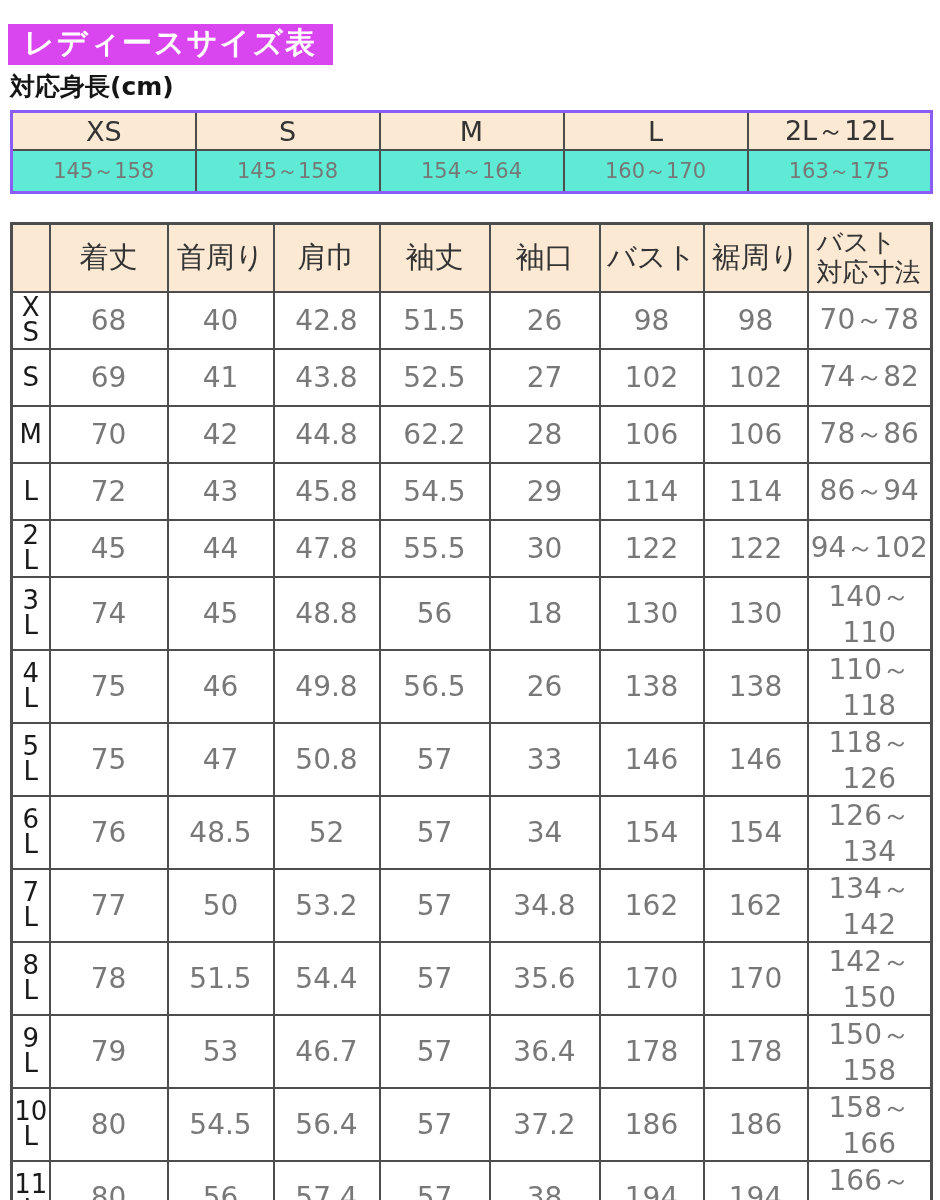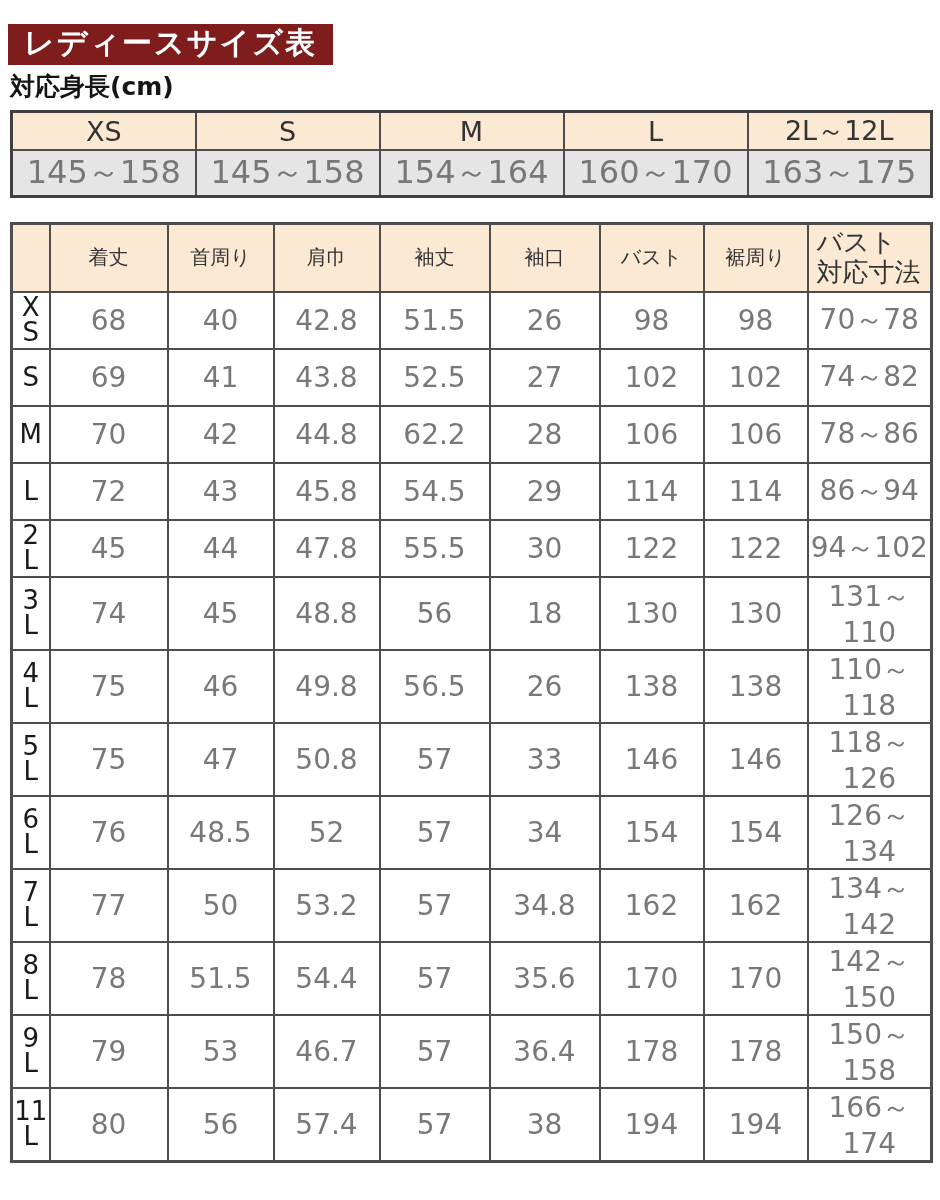--- a/index.html
+++ b/index.html
@@ -4,54 +4,54 @@
 <style>
   * { margin: 0; padding: 0; box-sizing: border-box; }
   html, body { background: #ffffff; }
   body {
     width: 940px; height: 1200px;
     position: relative;
     font-family: "DejaVu Sans", "Liberation Sans", sans-serif;
   }
   .title-banner {
     position: absolute; left: 8px; top: 24px;
-    background: #7f1d1d; color: #ffffff;
+    background: #d946ef; color: #ffffff;
     font-size: 30px; font-weight: bold;
     line-height: 1.0; padding: 4px 16px 7px 16px;
     letter-spacing: 2px;
   }
   .subtitle {
     position: absolute; left: 10px; top: 70px;
     font-size: 25px; font-weight: bold; color: #151515;
   }
   table { border-collapse: collapse; table-layout: fixed; }
   th, td { border: 2px solid #4d4d4d; text-align: center; vertical-align: middle; }
 
   
   .height-table {
     position: absolute; left: 10px; top: 110px; width: 920px;
-    border: 3px solid #404040;
+    border: 3px solid #8b5cf6;
   }
   .height-table th {
     background: #fbe9d3; color: #333333; font-weight: normal;
     font-size: 27px; height: 36px;
   }
   .height-table td {
-    background: #e5e5e5; color: #777777; font-weight: normal;
-    font-size: 32px; height: 42px;
+    background: #5eead4; color: #777777; font-weight: normal;
+    font-size: 21px; height: 42px;
   }
 
   
   .size-table {
     position: absolute; left: 10px; top: 222px; width: 920px;
     border: 3px solid #4d4d4d;
   }
   .size-table thead th {
     background: #fbe9d3; color: #333333; font-weight: normal;
-    font-size: 20px; height: 68px; line-height: 1.15;
+    font-size: 29px; height: 68px; line-height: 1.15;
     white-space: pre-line;
   }
   .size-table thead th.left {
     text-align: left; padding-left: 8px; font-size: 26px;
   }
   .size-table tbody td {
     background: #ffffff; color: #787878; font-weight: normal;
     font-size: 28px; height: 57px;
   }
   .size-table tbody th.rowlabel {
@@ -191,21 +191,21 @@
       <tr>
         <th class="rowlabel">3
 L</th>
         <td>74</td>
         <td>45</td>
         <td>48.8</td>
         <td>56</td>
         <td>18</td>
         <td>130</td>
         <td>130</td>
-        <td>131～110</td>
+        <td>140～110</td>
       </tr>
       <tr>
         <th class="rowlabel">4
 L</th>
         <td>75</td>
         <td>46</td>
         <td>49.8</td>
         <td>56.5</td>
         <td>26</td>
         <td>138</td>
@@ -266,20 +266,32 @@
         <td>79</td>
         <td>53</td>
         <td>46.7</td>
         <td>57</td>
         <td>36.4</td>
         <td>178</td>
         <td>178</td>
         <td>150～158</td>
       </tr>
       <tr>
+        <th class="rowlabel">10
+L</th>
+        <td>80</td>
+        <td>54.5</td>
+        <td>56.4</td>
+        <td>57</td>
+        <td>37.2</td>
+        <td>186</td>
+        <td>186</td>
+        <td>158～166</td>
+      </tr>
+      <tr>
         <th class="rowlabel">11
 L</th>
         <td>80</td>
         <td>56</td>
         <td>57.4</td>
         <td>57</td>
         <td>38</td>
         <td>194</td>
         <td>194</td>
         <td>166～174</td>

